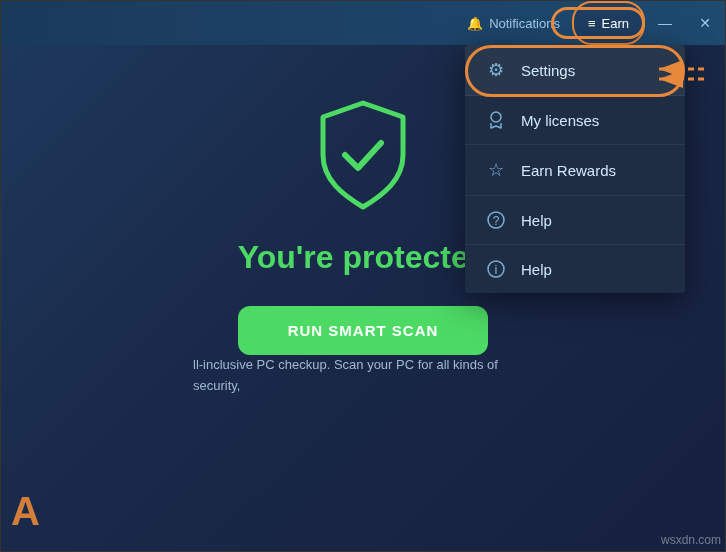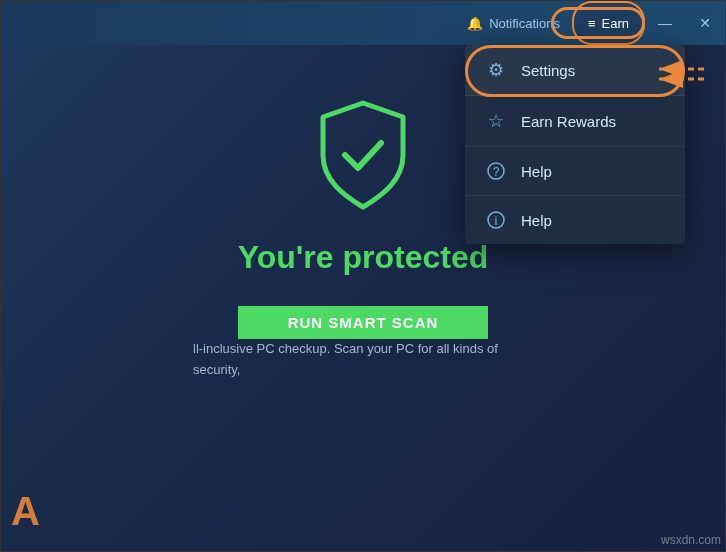--- a/index.html
+++ b/index.html
@@ -115,25 +115,25 @@
       font-weight: 600;
       color: #4cd964;
       margin-bottom: 30px;
     }
 
     
     .scan-btn {
       background: #4cd964;
       color: #fff;
       border: none;
-      padding: 8px 50px;
+      padding: 16px 50px;
       font-size: 15px;
       font-weight: 700;
       letter-spacing: 1px;
-      border-radius: 0;
+      border-radius: 12px;
       cursor: pointer;
       text-transform: uppercase;
     }
 
     
     .desc-text {
       color: #a0b8d0;
       font-size: 13px;
       text-align: left;
       padding: 0 40px;
@@ -291,20 +291,29 @@
 
   <div class="avast-logo">A</div>
 
   <div class="dropdown-menu">
 
     <div class="menu-item highlighted">
       <span class="menu-item-icon">⚙</span>
       <span>Settings</span>
     </div>
 
+    <div class="menu-item">
+      <span class="menu-item-icon">
+        <svg width="20" height="20" viewBox="0 0 20 20">
+          <circle cx="10" cy="7" r="5" fill="none" stroke="#7ab0d4" stroke-width="1.5"></circle>
+          <path d="M5 13 L5 18 L10 16 L15 18 L15 13" fill="none" stroke="#7ab0d4" stroke-width="1.5" stroke-linejoin="round"></path>
+        </svg>
+      </span>
+      <span>My licenses</span>
+    </div>
 
     <div class="menu-item">
       <span class="menu-item-icon">☆</span>
       <span>Earn Rewards</span>
     </div>
 
     <div class="menu-item">
       <span class="menu-item-icon">
         <svg width="20" height="20" viewBox="0 0 20 20">
           <circle cx="10" cy="10" r="8" fill="none" stroke="#7ab0d4" stroke-width="1.5"></circle>

